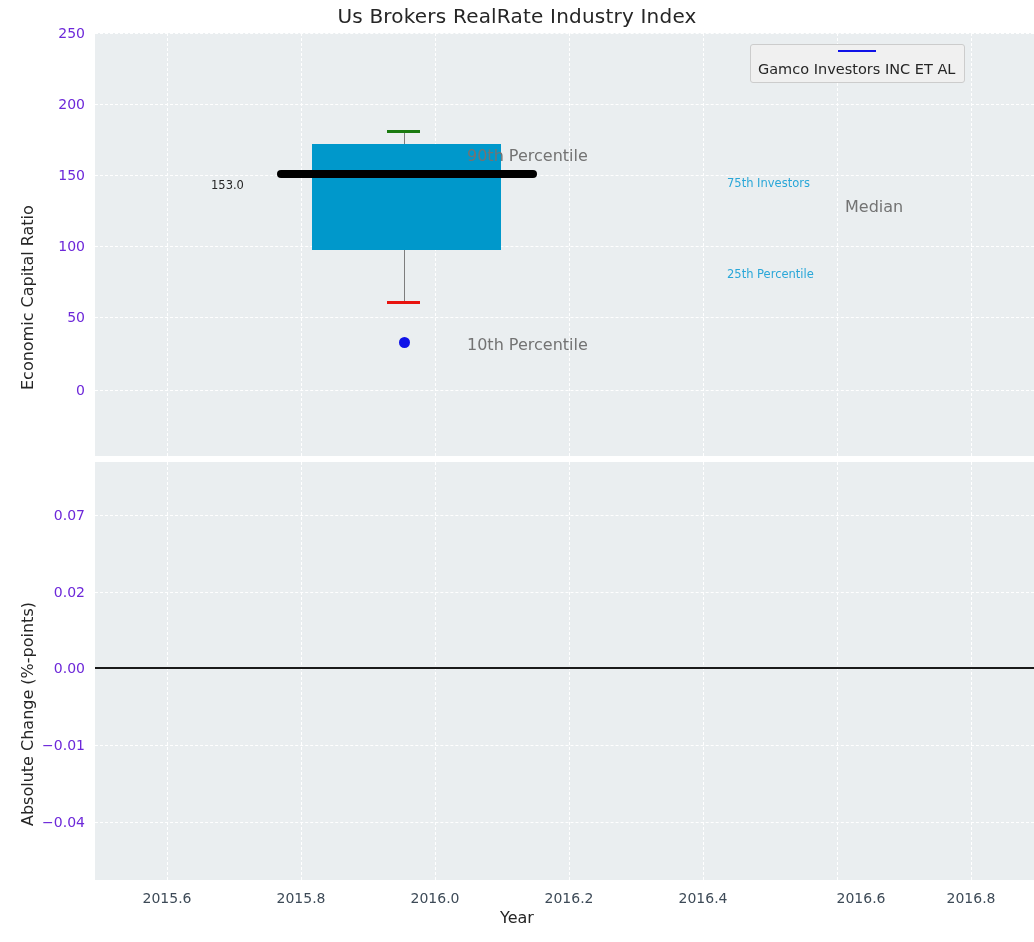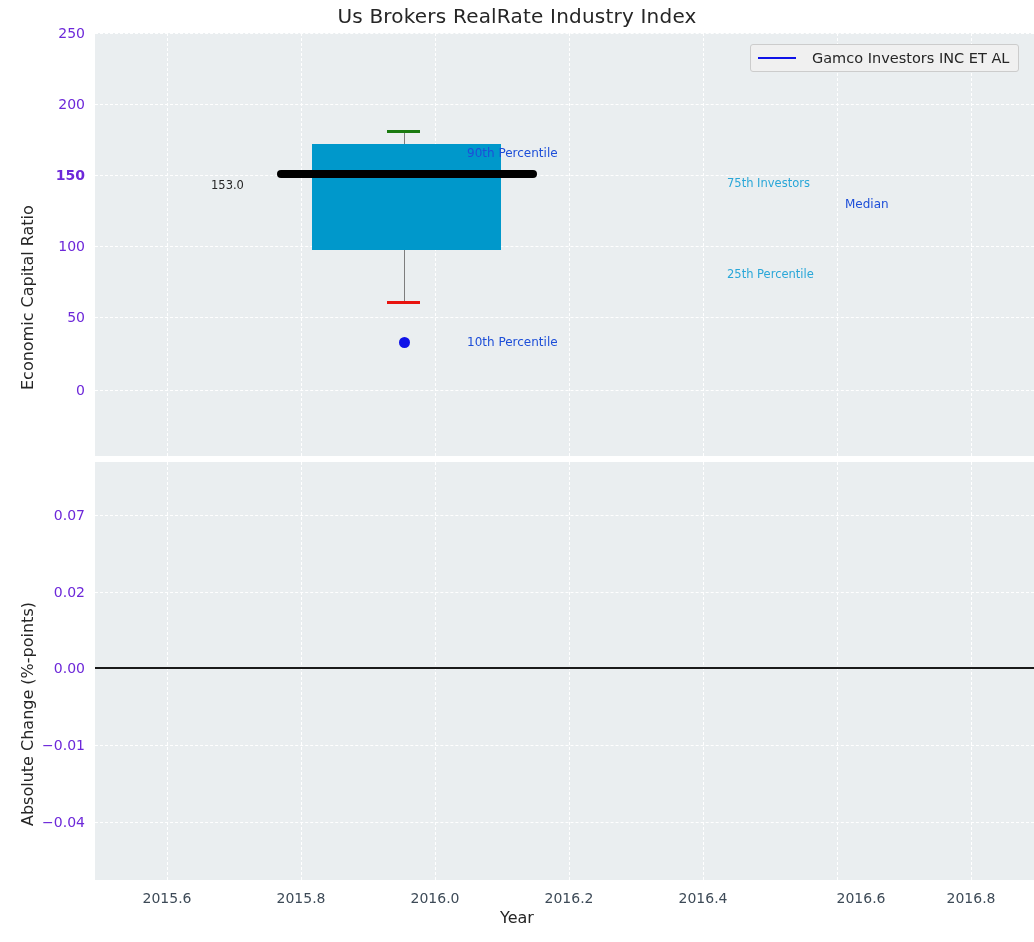--- a/index.html
+++ b/index.html
@@ -45,28 +45,28 @@
   #whisker-line{position:absolute;background:#7d7d7d;width:1.6px;}
   .cap{position:absolute;height:3.4px;}
   #cap-upper{background:#1a7a10;}
   #cap-lower{background:#e8130f;}
   #company-dot{position:absolute;width:11px;height:11px;border-radius:50%;
                background:#0f12e8;}
   #zero-line{position:absolute;background:#1a1a1a;height:2.2px;}
 
   
   .ann{position:absolute;white-space:nowrap;}
-  .ann-dark{font-size:12px;color:#1d4ed8;}
+  .ann-dark{font-size:16px;color:#737373;}
   .ann-cyan{font-size:11.5px;color:#2aa7d8;}
   #median-value{position:absolute;font-size:11.5px;color:#262626;}
 
   
   #legend{position:absolute;left:750px;top:44px;
           background:#f0f0f0;border:1px solid #cccccc;border-radius:3px;
-          padding:5px 9px 5px 7px;display:flex;align-items:center;gap:16px;}
+          padding:5px 9px 5px 7px;display:flex;align-items:center;gap:9px;flex-direction:column;}
   #legend-swatch{width:38px;height:0;border-top:2.2px solid #0f12e8;}
   #legend-label{font-size:14.5px;color:#262626;white-space:nowrap;}
 </style>
 </head>
 <body>
 
 <div id="figure">
 
   <div id="chart-title">Us Brokers RealRate Industry Index</div>
 
@@ -121,21 +121,21 @@
     <div class="gl-v" style="left:608px;"></div>
     <div class="gl-v" style="left:742px;"></div>
     <div class="gl-v" style="left:876px;"></div>
 
     <div id="zero-line" style="left:0px;top:205px;width:939px;"></div>
   </div>
 
   <div class="ytick-wrap">
     <div class="ytick" style="top:33px;">250</div>
     <div class="ytick" style="top:104px;">200</div>
-    <div class="ytick" style="top:175px;font-weight:bold;">150</div>
+    <div class="ytick" style="top:175px;">150</div>
     <div class="ytick" style="top:246px;">100</div>
     <div class="ytick" style="top:317px;">50</div>
     <div class="ytick" style="top:390px;">0</div>
   </div>
 
   <div class="ytick-wrap">
     <div class="ytick" style="top:515px;">0.07</div>
     <div class="ytick" style="top:592px;">0.02</div>
     <div class="ytick" style="top:668px;">0.00</div>
     <div class="ytick" style="top:745px;">−0.01</div>

